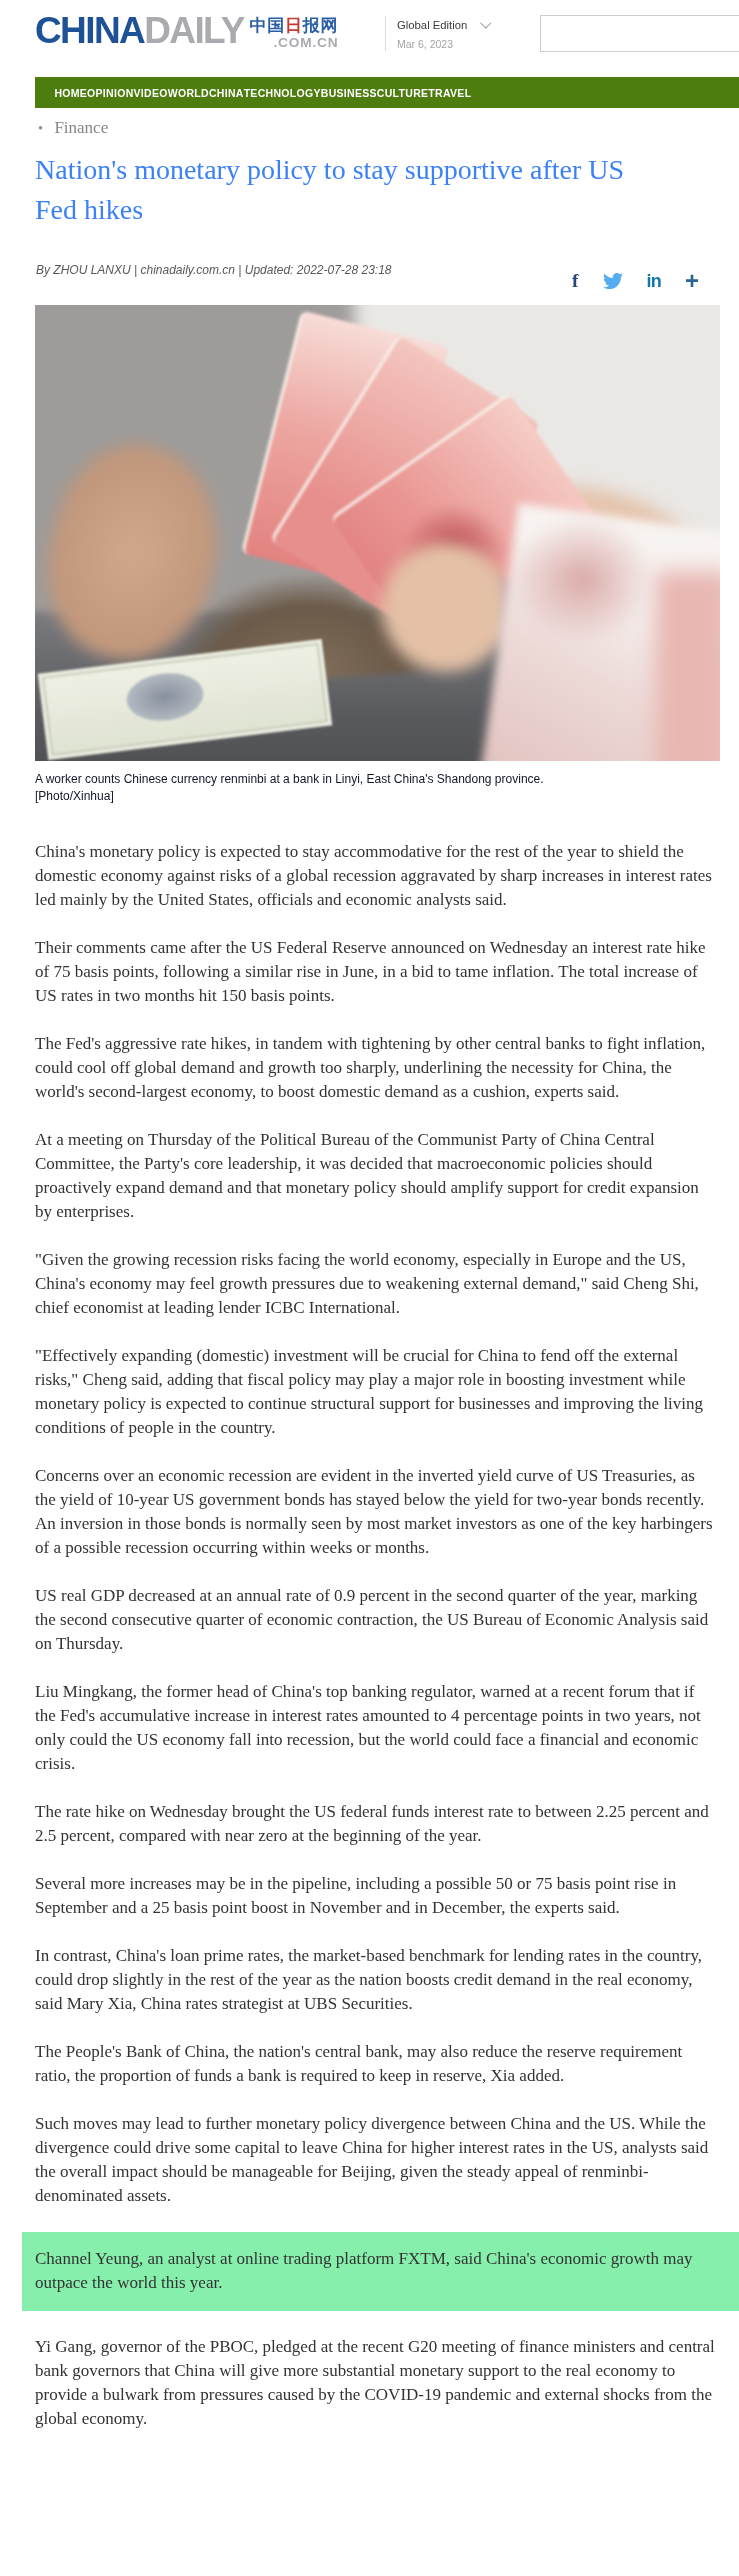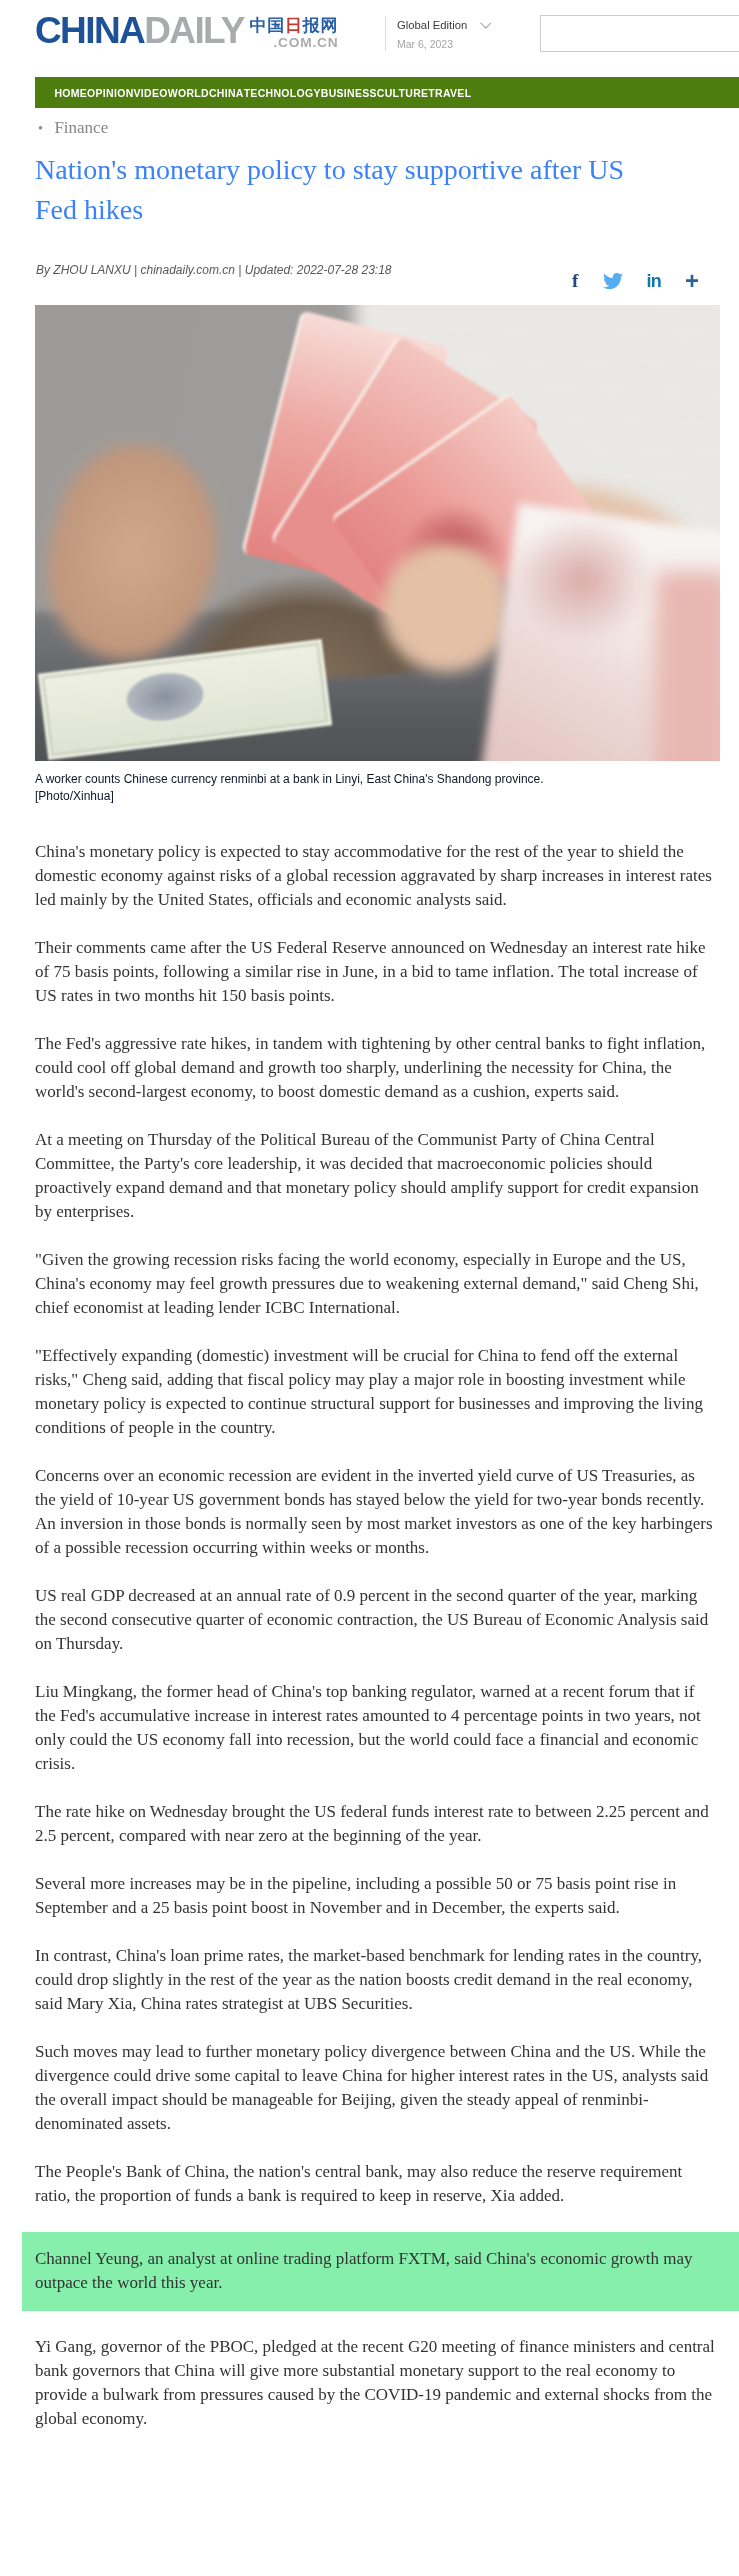--- a/index.html
+++ b/index.html
@@ -171,20 +171,20 @@
       <p class="para">The Fed's aggressive rate hikes, in tandem with tightening by other central banks to fight inflation, could cool off global demand and growth too sharply, underlining the necessity for China, the world's second-largest economy, to boost domestic demand as a cushion, experts said.</p>
       <p class="para">At a meeting on Thursday of the Political Bureau of the Communist Party of China Central Committee, the Party's core leadership, it was decided that macroeconomic policies should proactively expand demand and that monetary policy should amplify support for credit expansion by enterprises.</p>
       <p class="para">"Given the growing recession risks facing the world economy, especially in Europe and the US, China's economy may feel growth pressures due to weakening external demand," said Cheng Shi, chief economist at leading lender ICBC International.</p>
       <p class="para">"Effectively expanding (domestic) investment will be crucial for China to fend off the external risks," Cheng said, adding that fiscal policy may play a major role in boosting investment while monetary policy is expected to continue structural support for businesses and improving the living conditions of people in the country.</p>
       <p class="para">Concerns over an economic recession are evident in the inverted yield curve of US Treasuries, as the yield of 10-year US government bonds has stayed below the yield for two-year bonds recently. An inversion in those bonds is normally seen by most market investors as one of the key harbingers of a possible recession occurring within weeks or months.</p>
       <p class="para">US real GDP decreased at an annual rate of 0.9 percent in the second quarter of the year, marking the second consecutive quarter of economic contraction, the US Bureau of Economic Analysis said on Thursday.</p>
       <p class="para">Liu Mingkang, the former head of China's top banking regulator, warned at a recent forum that if the Fed's accumulative increase in interest rates amounted to 4 percentage points in two years, not only could the US economy fall into recession, but the world could face a financial and economic crisis.</p>
       <p class="para">The rate hike on Wednesday brought the US federal funds interest rate to between 2.25 percent and 2.5 percent, compared with near zero at the beginning of the year.</p>
       <p class="para">Several more increases may be in the pipeline, including a possible 50 or 75 basis point rise in September and a 25 basis point boost in November and in December, the experts said.</p>
       <p class="para">In contrast, China's loan prime rates, the market-based benchmark for lending rates in the country, could drop slightly in the rest of the year as the nation boosts credit demand in the real economy, said Mary Xia, China rates strategist at UBS Securities.</p>
+      <p class="para">The People's Bank of China, the nation's central bank, may also reduce the reserve requirement ratio, the proportion of funds a bank is required to keep in reserve, Xia added.</p>
       <p class="para">Such moves may lead to further monetary policy divergence between China and the US. While the divergence could drive some capital to leave China for higher interest rates in the US, analysts said the overall impact should be manageable for Beijing, given the steady appeal of renminbi-denominated assets.</p>
-      <p class="para">The People's Bank of China, the nation's central bank, may also reduce the reserve requirement ratio, the proportion of funds a bank is required to keep in reserve, Xia added.</p>
       <p class="para hl">Channel Yeung, an analyst at online trading platform FXTM, said China's economic growth may outpace the world this year.</p>
       <p class="para">Yi Gang, governor of the PBOC, pledged at the recent G20 meeting of finance ministers and central bank governors that China will give more substantial monetary support to the real economy to provide a bulwark from pressures caused by the COVID-19 pandemic and external shocks from the global economy.</p>
     </div>
 
 </div>
 
 
 </body></html>

